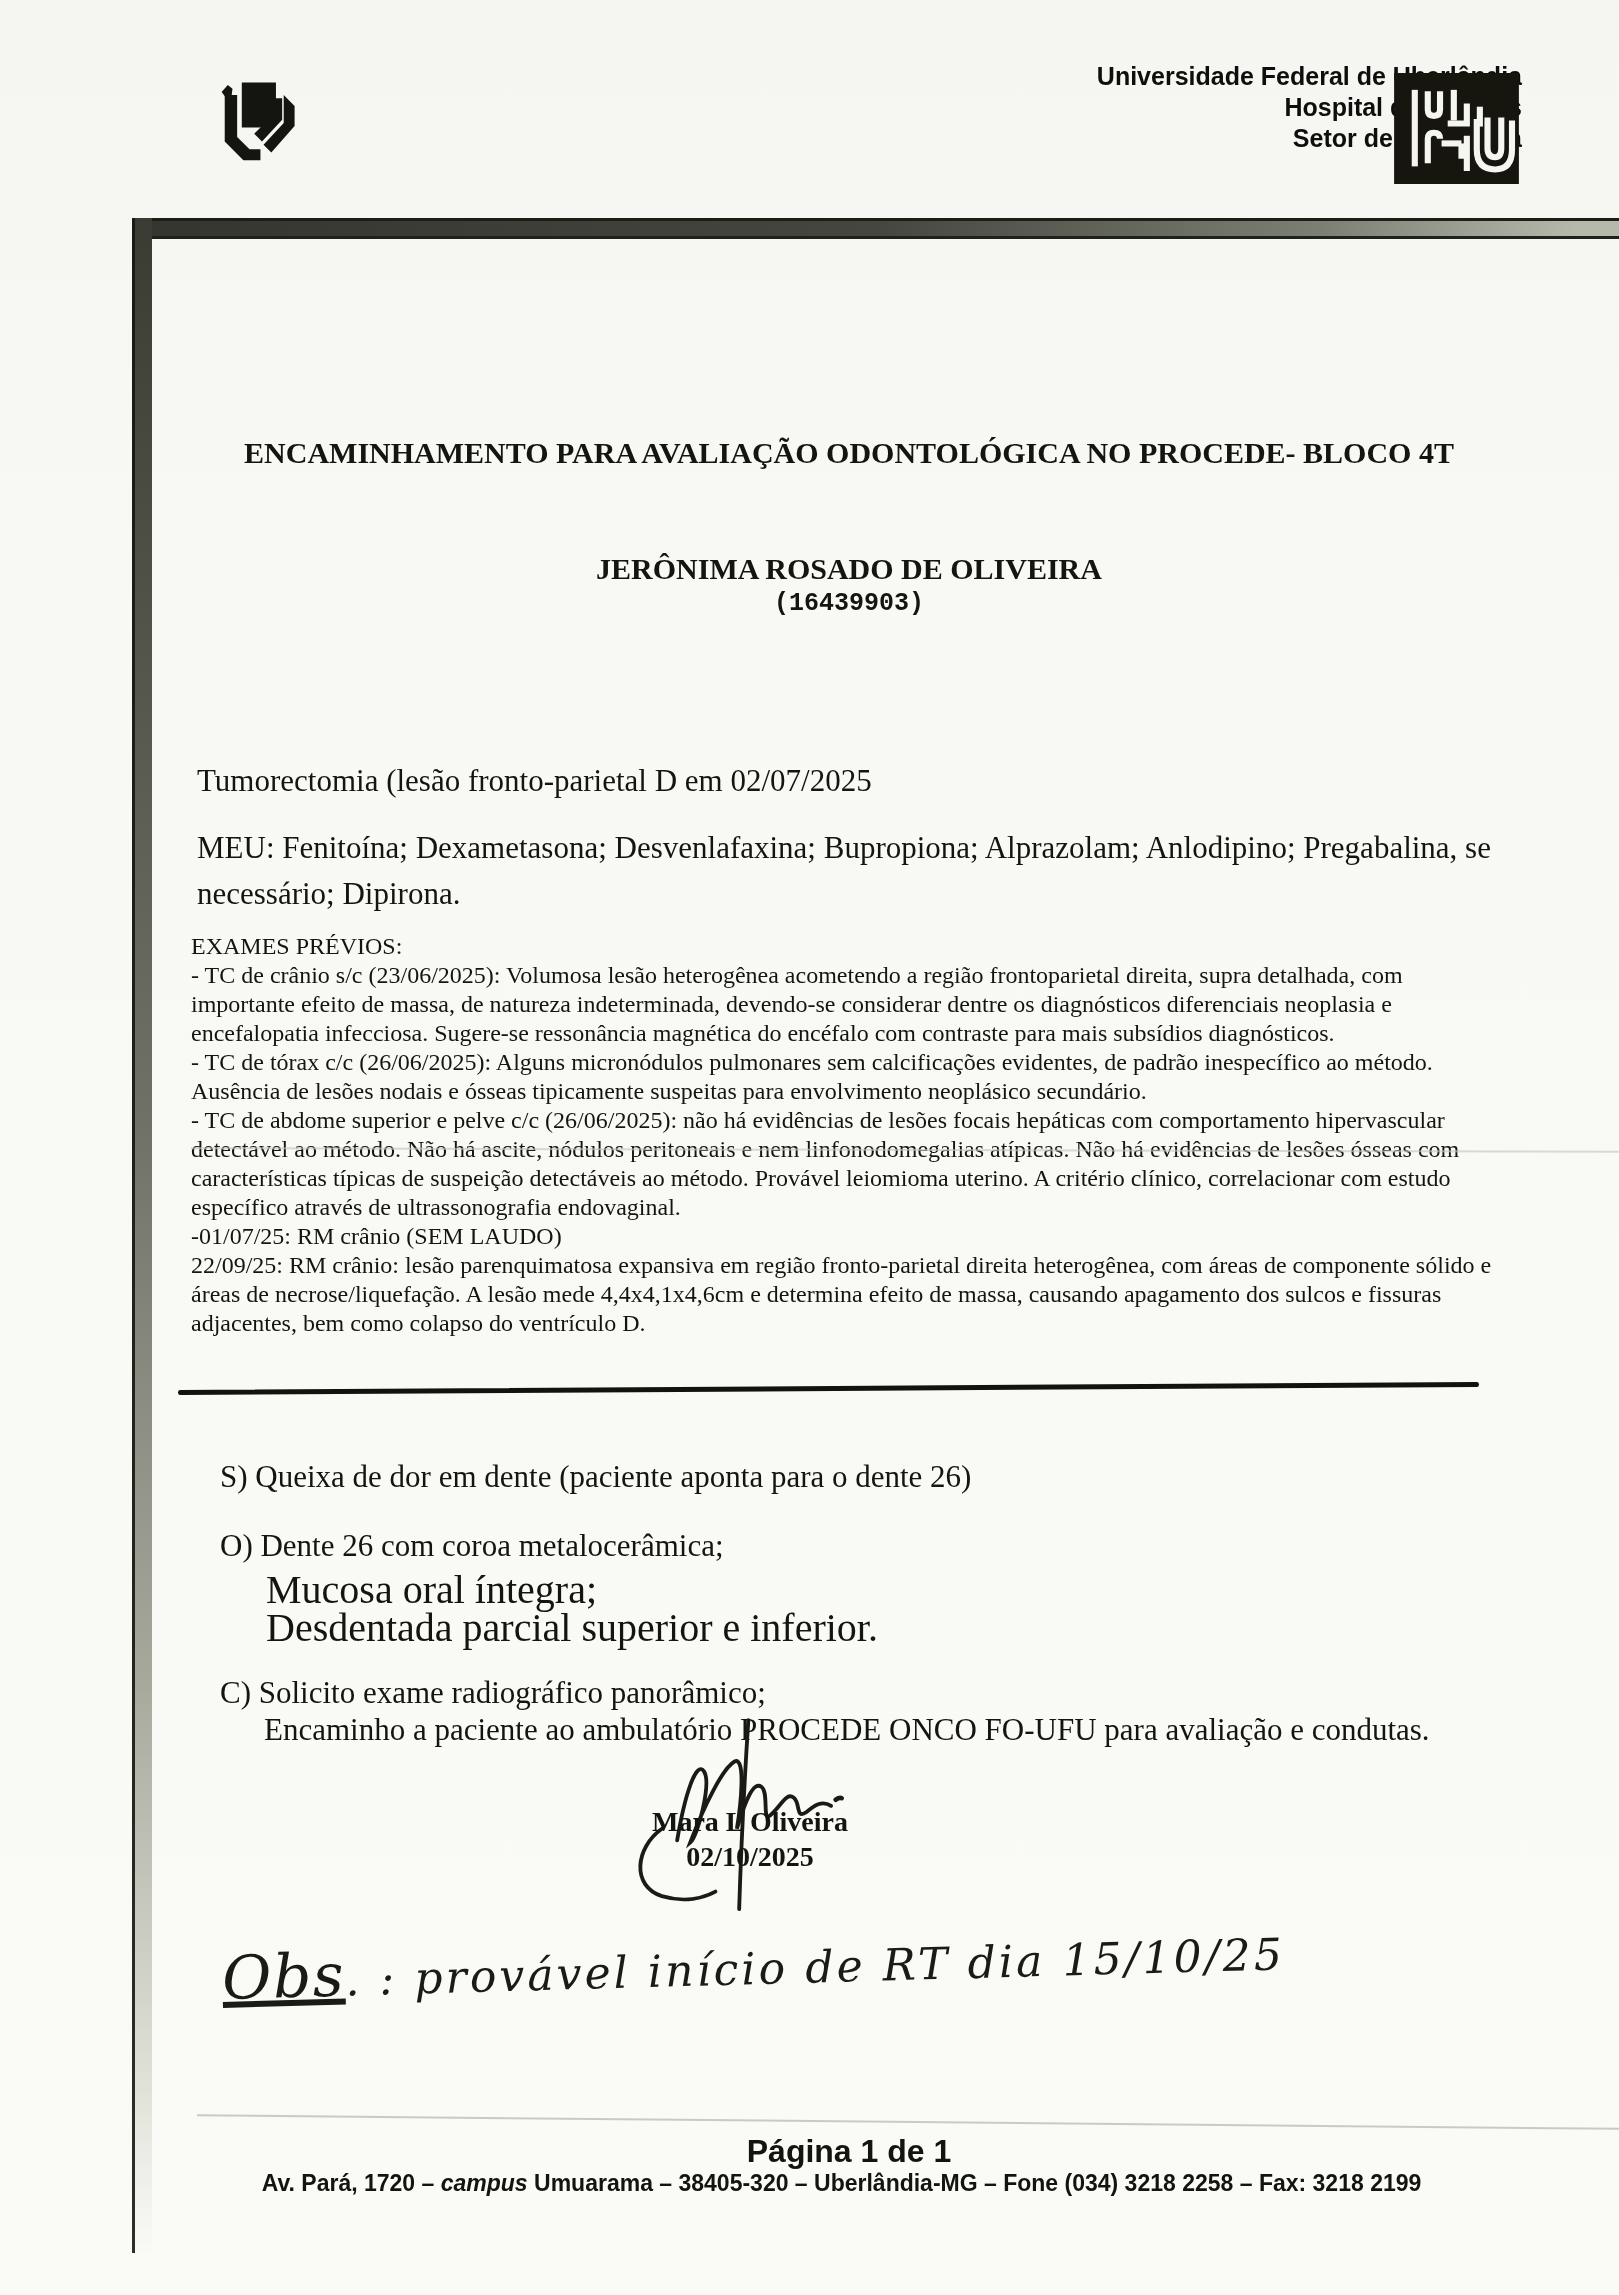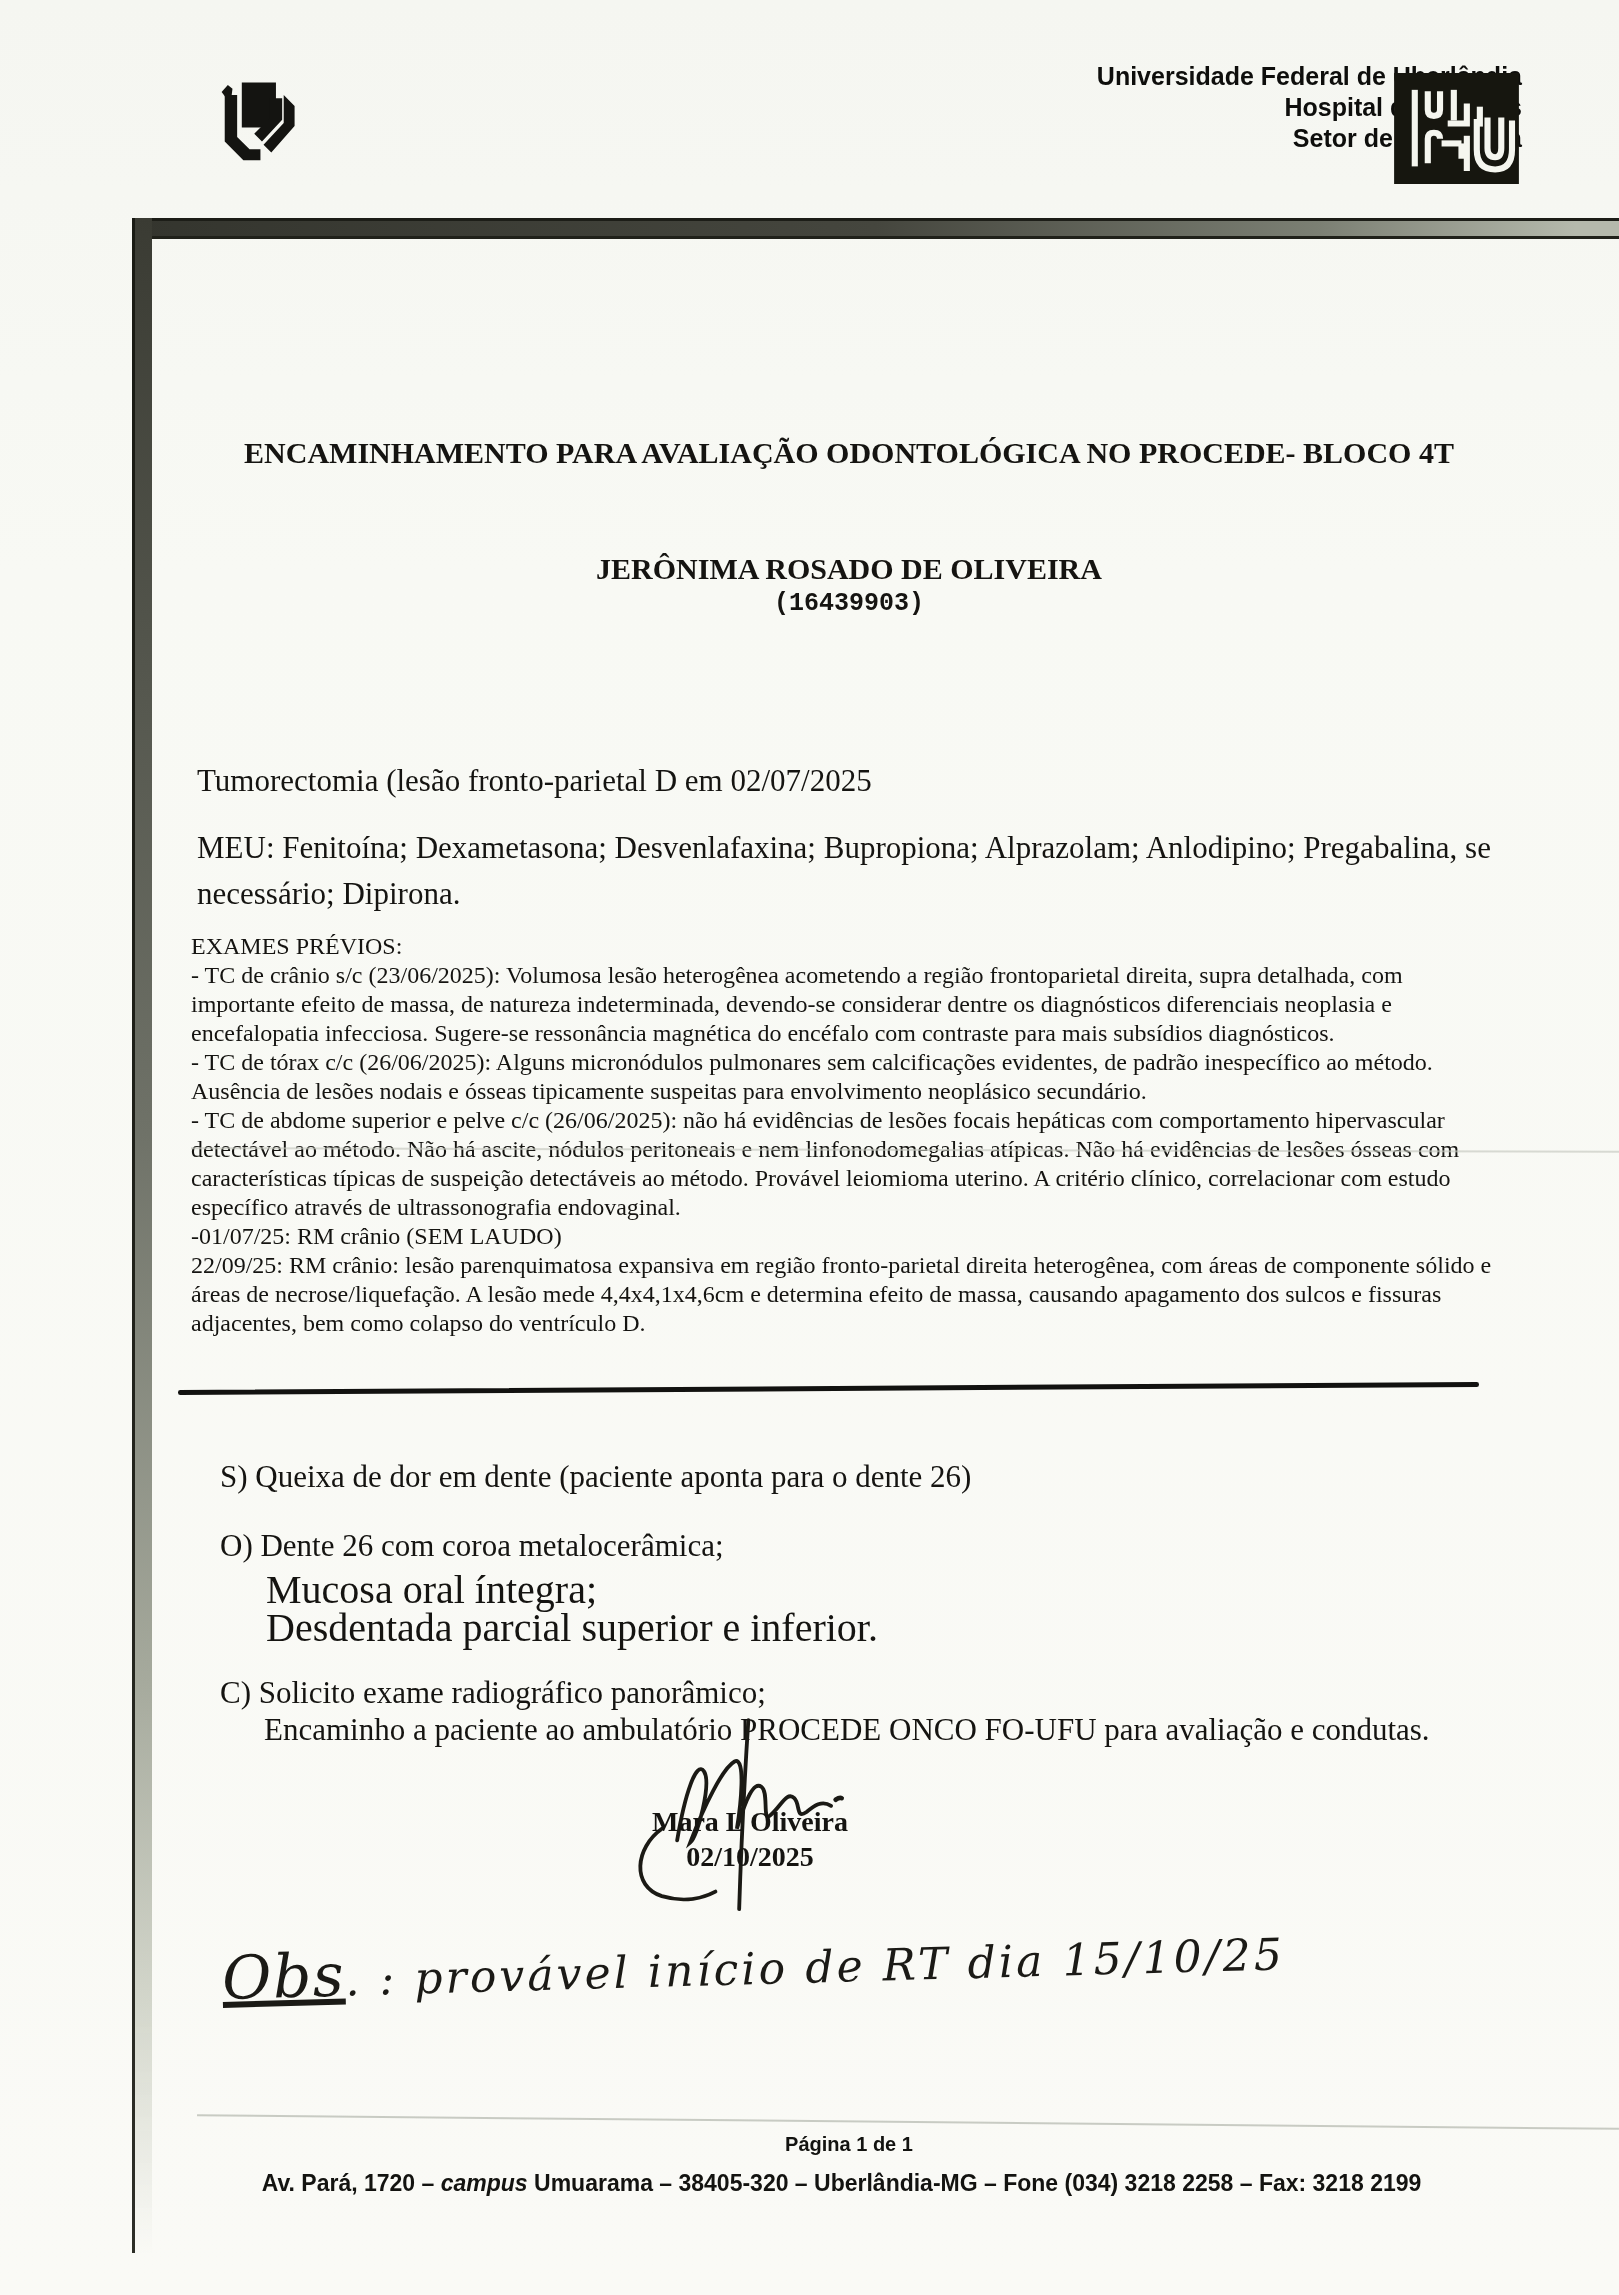--- a/index.html
+++ b/index.html
@@ -42,21 +42,21 @@
   .sig-date{left:528px;top:1841px;width:444px;text-align:center;font-weight:bold;font-size:28px;}
   .note{left:222px;top:1928px;width:1071px;
     font-family:"DejaVu Serif", serif;font-style:italic;
     font-size:44px;color:#1b1a16;transform:rotate(-1.6deg);letter-spacing:3.1px;}
   .note .note-prefix{font-size:60px;text-decoration:underline;letter-spacing:1.5px;}
   .fold-line{left:191px;top:1149px;width:1429px;height:1.5px;background:#c5c8bf;
     opacity:0.65;transform:rotate(0.15deg);}
   .footer-line{left:197px;top:2121px;width:1422px;height:2.3px;background:#bcbfb6;
     transform:rotate(0.55deg);opacity:0.8;}
   .pagina{left:191px;top:2133px;width:1316px;text-align:center;
-    font-family:"Liberation Sans", sans-serif;font-weight:600;font-size:20px;color:#131310;}
+    font-family:"Liberation Sans", sans-serif;font-weight:600;font-size:32px;color:#131310;}
   .address{left:0px;top:2170px;width:1683px;text-align:center;
     font-family:"Liberation Sans", sans-serif;font-weight:600;font-size:23px;color:#131310;}
   .address .it{font-style:italic;}
 </style>
 </head>
 <body>
 
 <div id="page">
 
   <div class="abs" style="left:203px;top:77px;width:104px;height:109px;">

